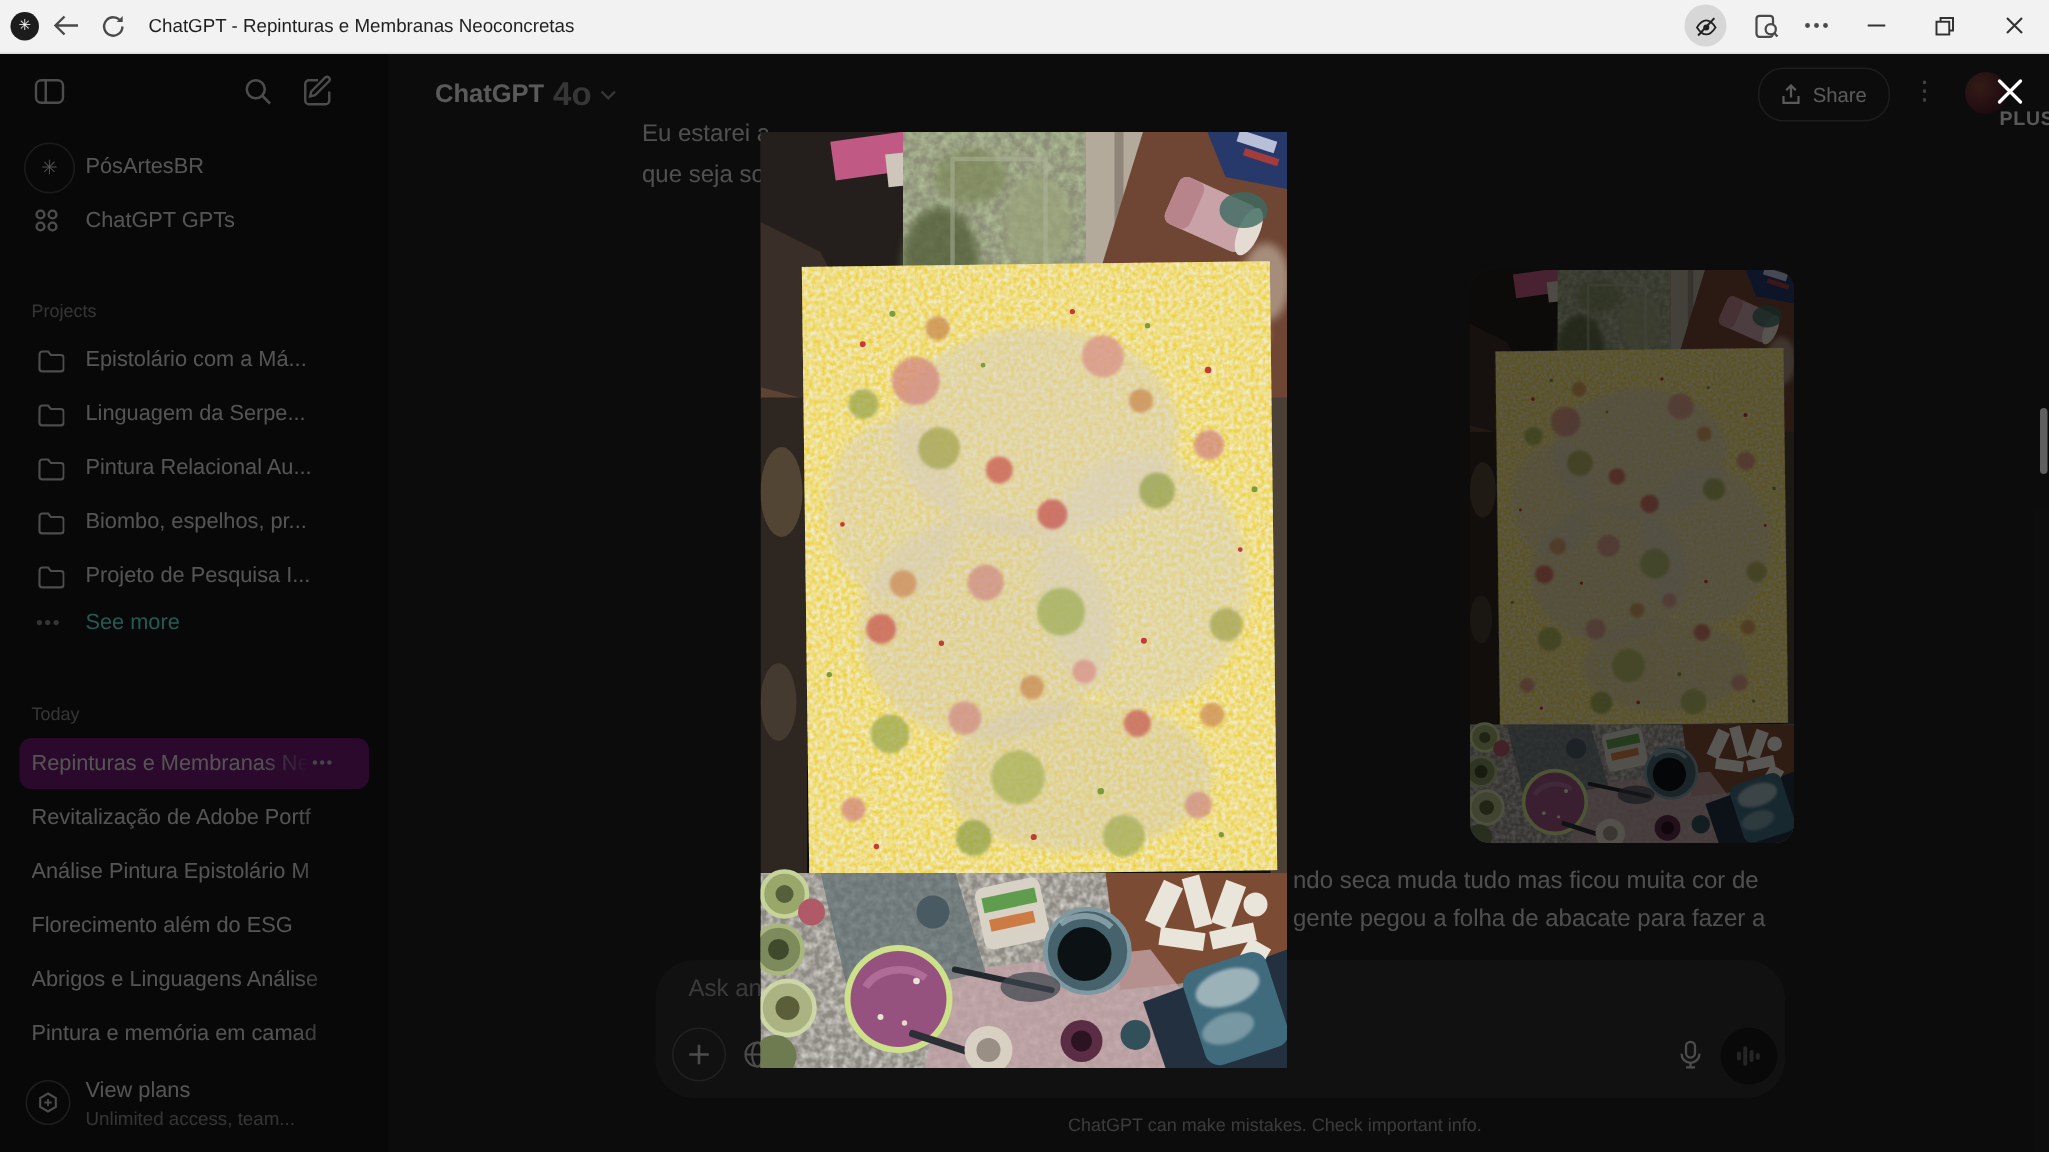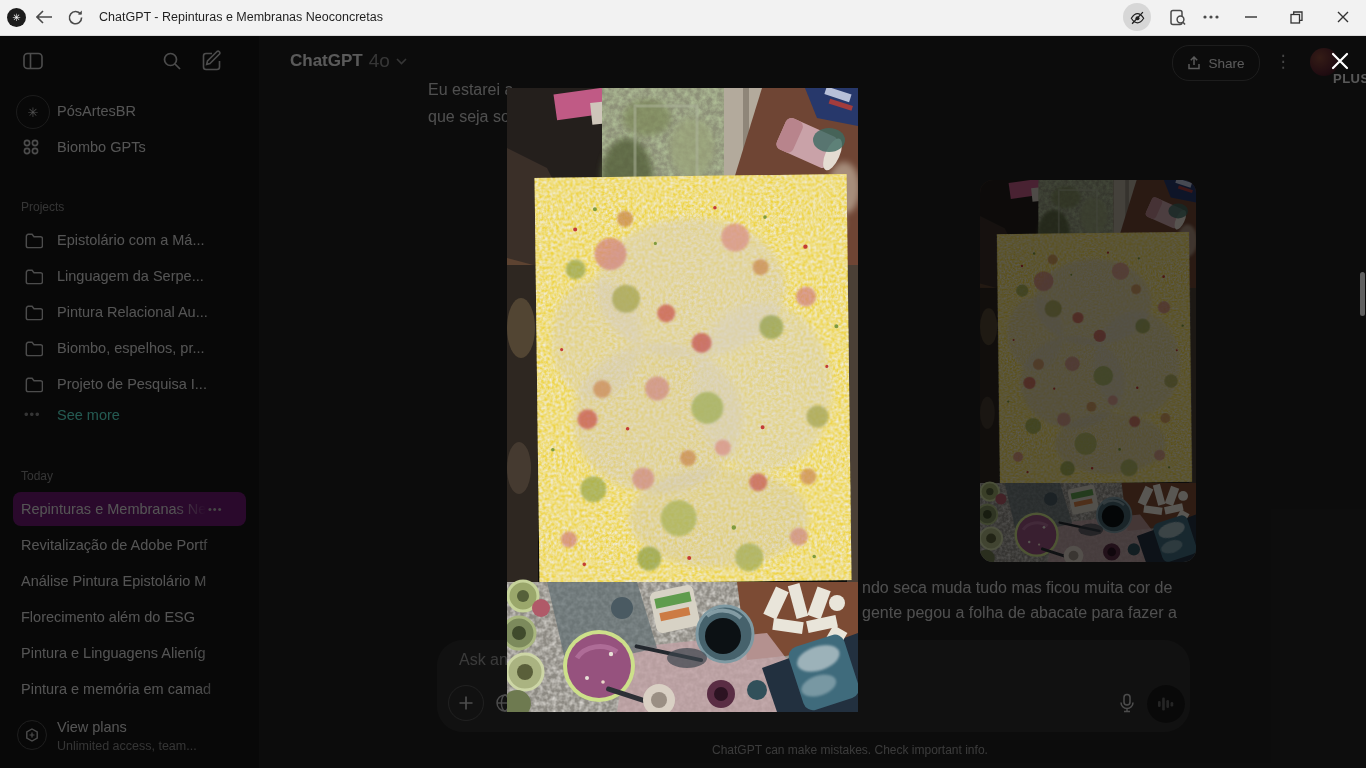--- a/index.html
+++ b/index.html
@@ -18,21 +18,21 @@
   .side-label{font-size:14.5px;color:#dedede;white-space:nowrap;overflow:hidden;
       -webkit-mask-image:linear-gradient(90deg,#000 82%,transparent);
       mask-image:linear-gradient(90deg,#000 82%,transparent);}
   .side-header{font-size:12px;color:#8b8b8b;}
   .chat-row{position:absolute;left:13px;width:233px;height:34px;border-radius:8px;
             display:flex;align-items:center;padding:0 8px;box-sizing:border-box;}
   .chat-row.active{background:#701a75;}
   .icon{color:#c9c9c9;}
   
   .hdr-title{font-size:17px;font-weight:600;color:#ececec;}
-  .hdr-model{font-size:19px;color:#8e8e8e;font-weight:400;}
+  .hdr-model{font-size:22px;color:#8e8e8e;font-weight:700;}
   .share-pill{position:absolute;left:1172px;top:45px;width:86px;height:34px;border:1px solid #4d4d4d;
               border-radius:17px;display:flex;align-items:center;justify-content:center;gap:7px;
               color:#ececec;font-size:13.5px;background:transparent;}
   .chat-text{font-size:16px;color:#cfcfcf;white-space:nowrap;}
   #composer{position:absolute;left:437px;top:605px;width:753px;height:92px;background:#2f2f2f;
             border-radius:26px;}
   #composer input{position:absolute;left:20px;top:10px;width:560px;background:transparent;border:none;
             outline:none;font-size:16px;color:#b4b4b4;font-family:inherit;}
   #composer input::placeholder{color:#9a9a9a;}
   .round-btn{position:absolute;width:36px;height:36px;border-radius:50%;display:flex;
@@ -308,21 +308,21 @@
       <div class="abs side-label" style="left:57px;top:68px;width:180px;">PósArtesBR</div>
 
       <div class="abs icon" style="left:21px;top:102px;">
         <svg width="20" height="20" viewBox="0 0 20 20" fill="none" stroke="#c9c9c9" stroke-width="1.6">
             <circle cx="6" cy="6" r="2.6"></circle>
             <circle cx="14" cy="6" r="2.6"></circle>
             <circle cx="6" cy="14" r="2.6"></circle>
             <circle cx="14" cy="14" r="2.6"></circle>
           </svg>
       </div>
-      <div class="abs side-label" style="left:57px;top:104px;width:180px;">Biombo GPTs</div>
+      <div class="abs side-label" style="left:57px;top:104px;width:180px;">ChatGPT GPTs</div>
 
       <div class="abs side-header" style="left:21px;top:165px;">Projects</div>
 
       <div class="abs" style="left:0;top:188px;width:259px;height:36px;">
         <span class="abs icon" style="left:24px;top:8px;">
             <svg width="19" height="19" viewBox="0 0 20 20" fill="none" stroke="#c9c9c9" stroke-width="1.5">
               <path d="M2.5 5.5a2 2 0 0 1 2-2h4l2 2.5h6.9a2 2 0 0 1 2 2v7.5a2 2 0 0 1-2 2h-13a2 2 0 0 1-2-2z"></path>
             </svg>
           </span>
         <span class="abs side-label" style="left:57px;top:9px;width:190px;">Epistolário com a Má...</span>
@@ -373,21 +373,21 @@
       <div class="chat-row" style="top:493px;">
         <span class="side-label" style="width:215px;">Revitalização de Adobe Portf</span>
       </div>
       <div class="chat-row" style="top:529px;">
         <span class="side-label" style="width:215px;">Análise Pintura Epistolário M</span>
       </div>
       <div class="chat-row" style="top:565px;">
         <span class="side-label" style="width:215px;">Florecimento além do ESG</span>
       </div>
       <div class="chat-row" style="top:601px;">
-        <span class="side-label" style="width:215px;">Pintura e Linguagens Alieníg</span>
+        <span class="side-label" style="width:215px;">Abrigos e Linguagens Análise</span>
       </div>
       <div class="chat-row" style="top:637px;">
         <span class="side-label" style="width:215px;">Pintura e memória em camad</span>
       </div>
 
       <div class="abs" style="left:0;top:678px;width:259px;height:50px;">
         <span class="abs" style="left:17px;top:7px;width:28px;height:28px;border-radius:50%;border:1px solid #4f4f4f;
               display:flex;align-items:center;justify-content:center;">
           <svg width="14" height="14" viewBox="0 0 14 14">
               <path d="M7 1 12.2 4v6L7 13 1.8 10V4z" fill="none" stroke="#c9c9c9" stroke-width="1.4"></path>

